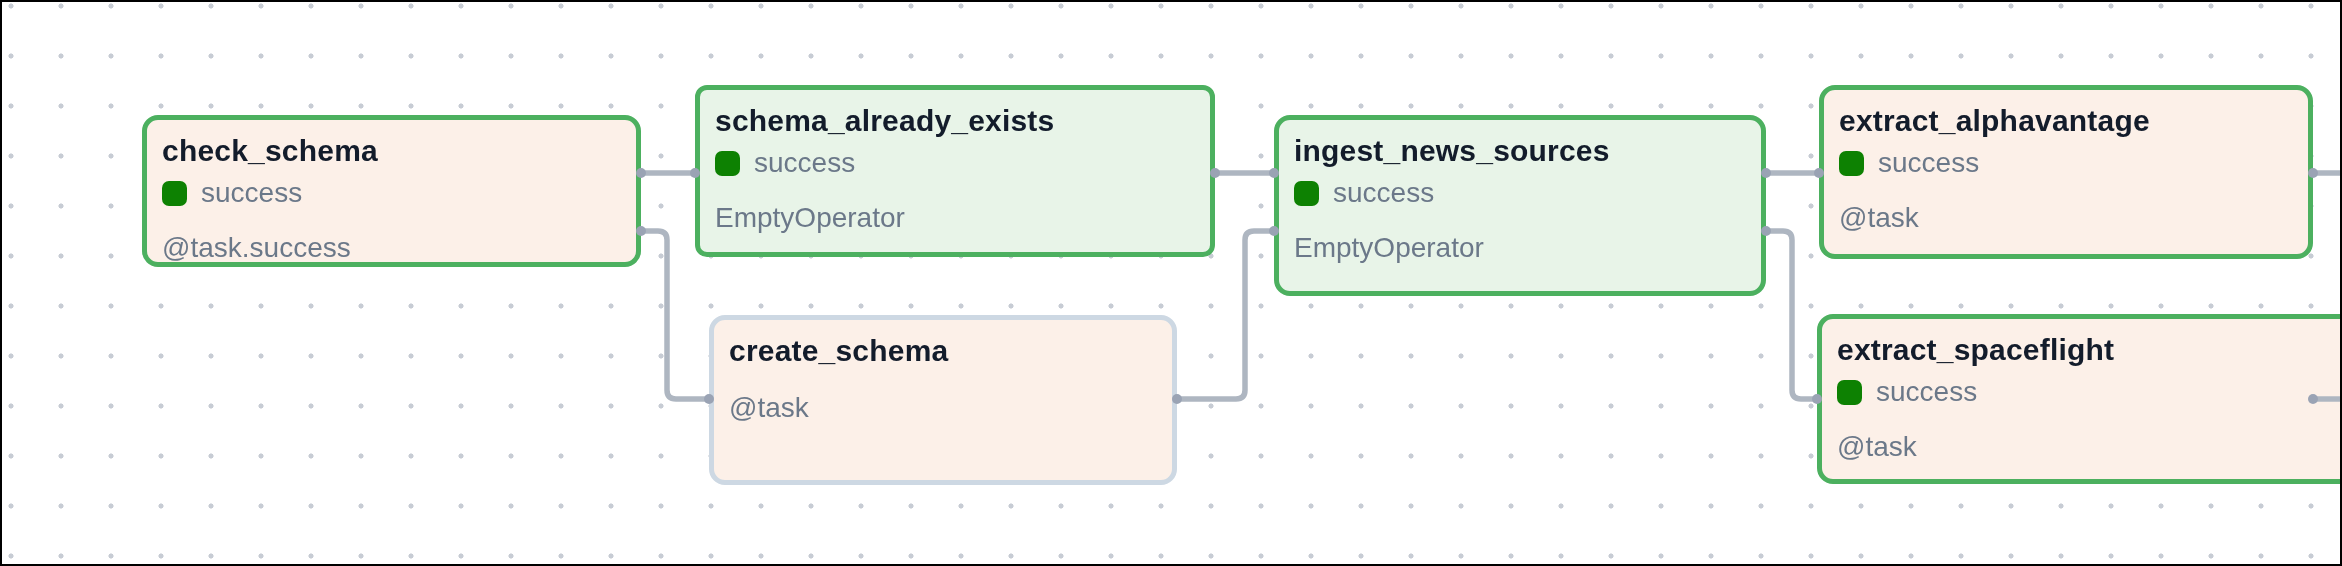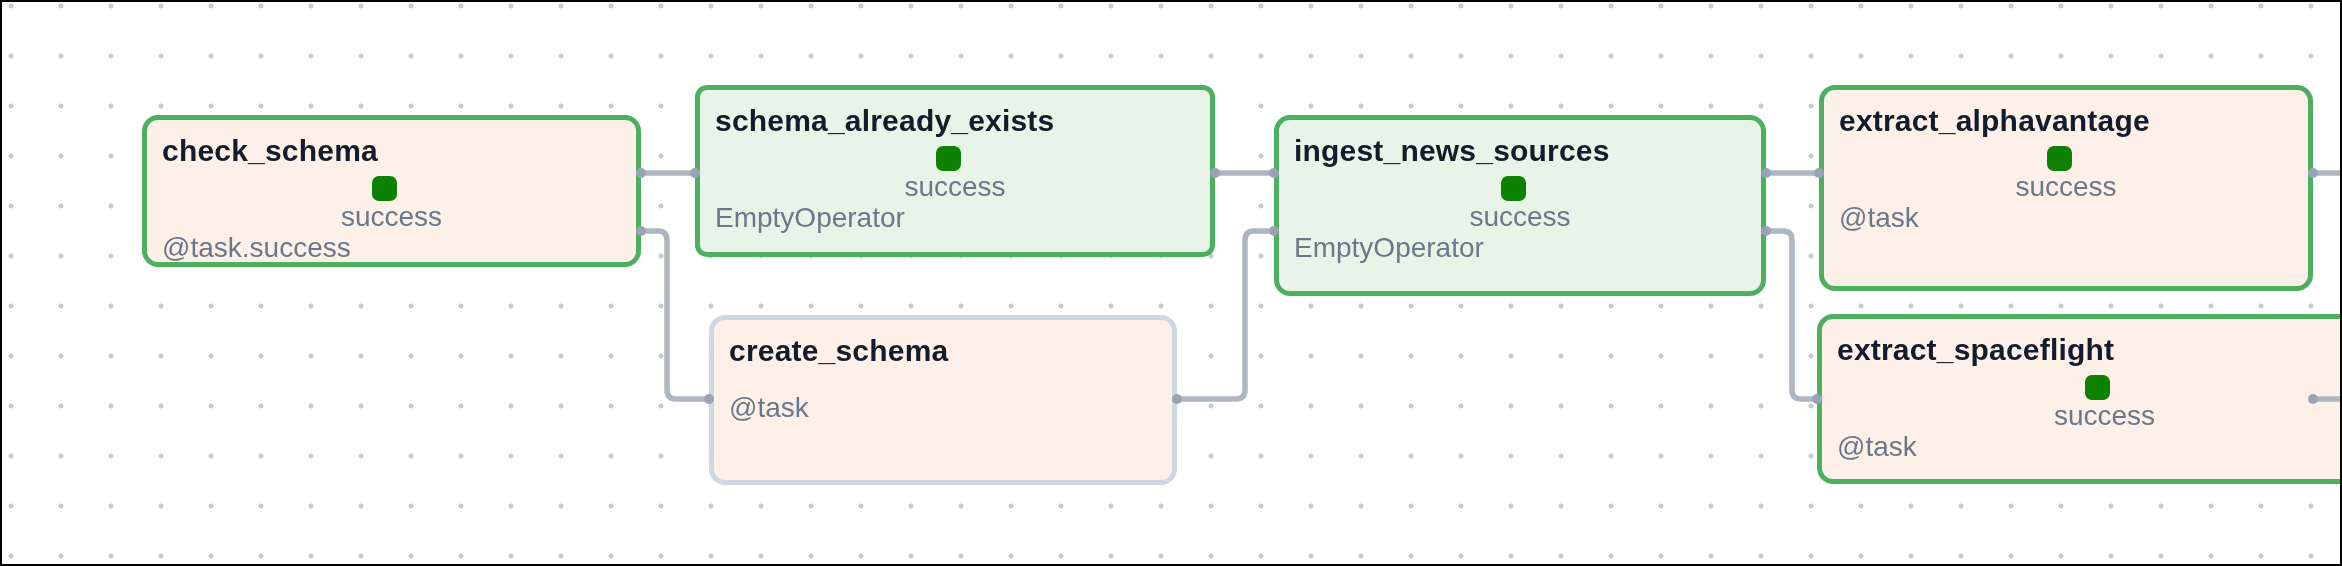--- a/index.html
+++ b/index.html
@@ -26,21 +26,21 @@
     overflow:hidden;
   }
   .node.task{background:var(--fill-task);}
   .node.empty{background:var(--fill-empty);}
   .node.success{border-color:var(--border-success);}
   .node.skipped{border-color:var(--border-skipped);}
   .node .title{
     font-size:30px;font-weight:bold;color:var(--title-text);
     line-height:38px;letter-spacing:.2px;white-space:nowrap;
   }
-  .node .row{display:flex;align-items:center;margin-top:6px;height:34px;flex-direction:column;}
+  .node .row{display:flex;align-items:center;margin-top:6px;height:34px;}
   .node .sq{width:25px;height:25px;border-radius:7px;margin-right:14px;flex:0 0 auto;}
   .node.success .sq{background:var(--state-success);}
   .node.skipped .sq{background:var(--state-skipped);}
   .node .meta{font-size:28px;color:var(--meta-text);line-height:32px;white-space:nowrap;}
   .node .op{margin-top:21px;height:34px;display:flex;align-items:center;}
   .edge{fill:none;stroke:var(--edge);stroke-width:5.5;stroke-linecap:round;}
   .port{fill:var(--port);}
 </style>
 </head>
 <body>
@@ -76,21 +76,21 @@
       <div class="node empty success" style="left: 1272px; top: 113px; width: 492px; height: 181px;">
         <div class="title">ingest_news_sources</div>
         <div class="row">
           <span class="sq"></span>
           <span class="meta">success</span>
         </div>
         <div class="op">
           <span class="meta">EmptyOperator</span>
         </div>
       </div>
-      <div class="node task success" style="left: 1817px; top: 83px; width: 494px; height: 206px;">
+      <div class="node task success" style="left: 1817px; top: 83px; width: 494px; height: 174px;">
         <div class="title">extract_alphavantage</div>
         <div class="row">
           <span class="sq"></span>
           <span class="meta">success</span>
         </div>
         <div class="op">
           <span class="meta">@task</span>
         </div>
       </div>
       <div class="node task success" style="left: 1815px; top: 312px; width: 575px; height: 170px;">

